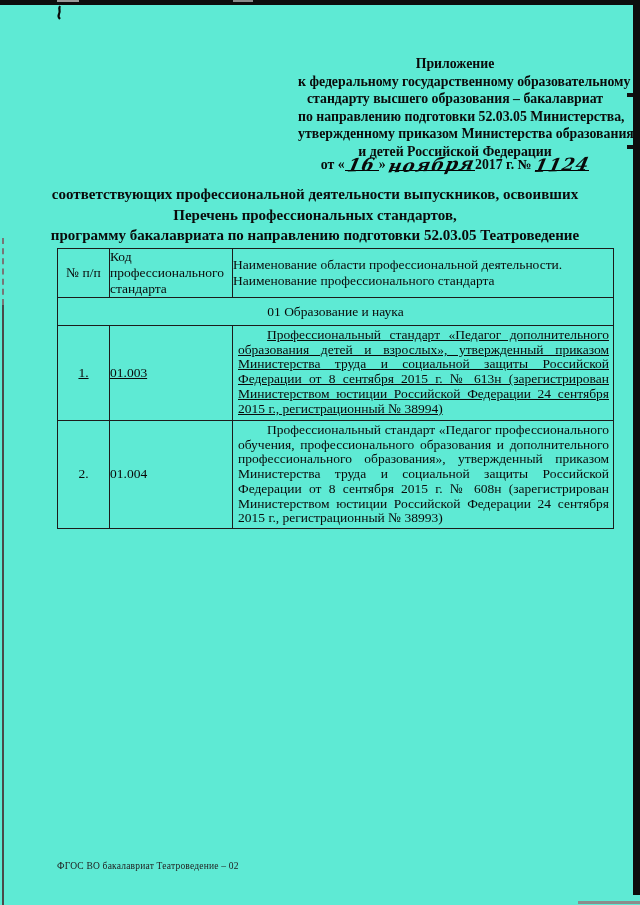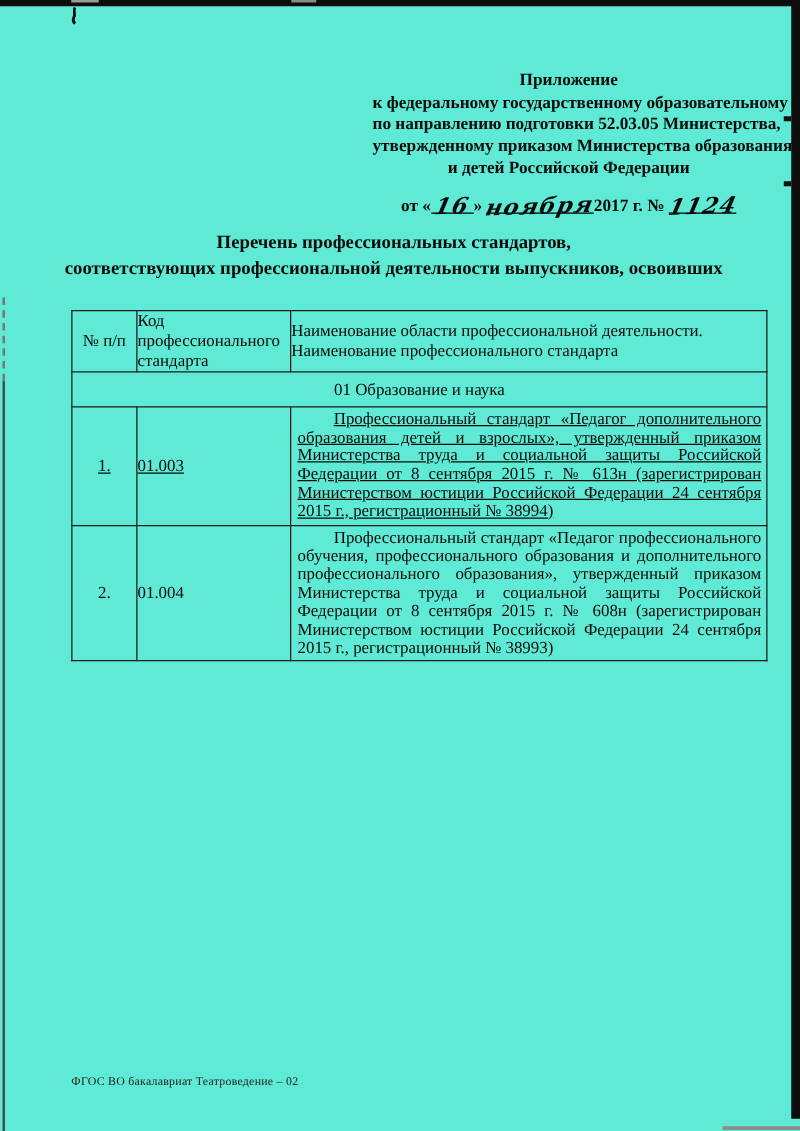--- a/index.html
+++ b/index.html
@@ -91,32 +91,34 @@
   <div class="corner-line"></div>
   <div class="pen-mark">
     <svg width="9" height="15" viewBox="0 0 9 15">
       <path d="M5 1 C3 4 6 6 4 9 C3 11 4 13 5 14" stroke="#0a0a0a" stroke-width="2.2" fill="none"></path>
     </svg>
   </div>
 
   <div class="header-block">
     <div class="header-line">Приложение</div>
     <div class="header-line">к федеральному государственному образовательному</div>
+    <div class="header-line">стандарту высшего образования – бакалавриат</div>
     <div class="header-line">по направлению подготовки 52.03.05 Министерства,</div>
     <div class="header-line">утвержденному приказом Министерства образования</div>
     <div class="header-line">и детей Российской Федерации</div>
   </div>
 
   <div class="date-line">
     <span>от «</span><span class="blank-slot slot-day"><span class="hand">16</span></span><span>»</span>&nbsp;<span class="blank-slot slot-month"><span class="hand">ноября</span></span><span>2017 г. №</span>&nbsp;<span class="blank-slot slot-number"><span class="hand">1124</span></span>
   </div>
 
   <div class="title-block">
+    <div class="title-line">соответствующих профессиональной деятельности выпускников, освоивших</div>
     <div class="title-line">Перечень профессиональных стандартов,</div>
-    <div class="title-line">соответствующих профессиональной деятельности выпускников, освоивших</div>
+    <div class="title-line">программу бакалавриата по направлению подготовки 52.03.05 Театроведение</div>
   </div>
 
   <div class="std-table-wrap">
     <table class="std">
       <tbody>
           <tr class="hdr">
         <td class="col-num">№ п/п</td>
         <td class="col-code">Код профессионального стандарта</td>
         <td class="col-name" style="text-align:left;">
           <div>Наименование области профессиональной деятельности.</div>

